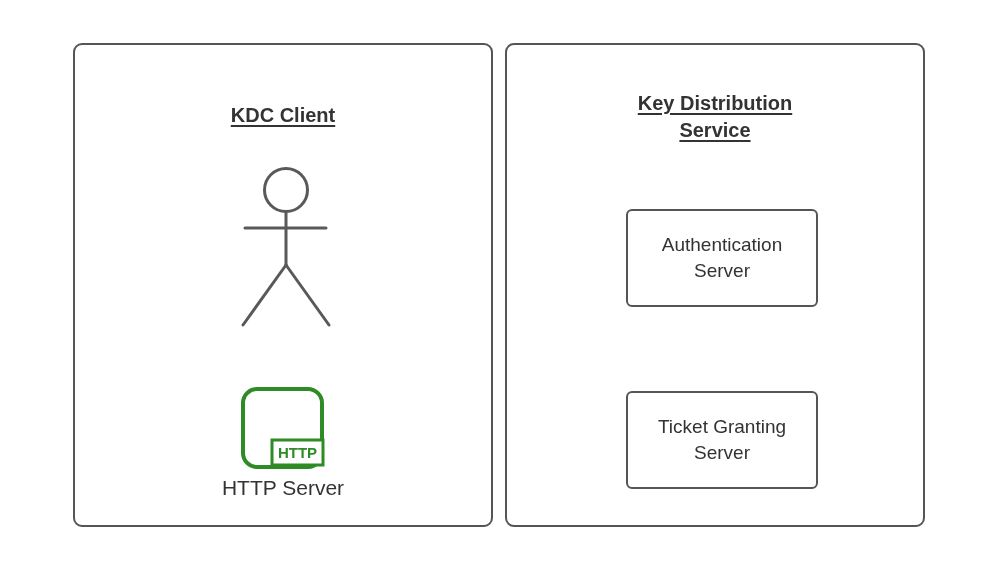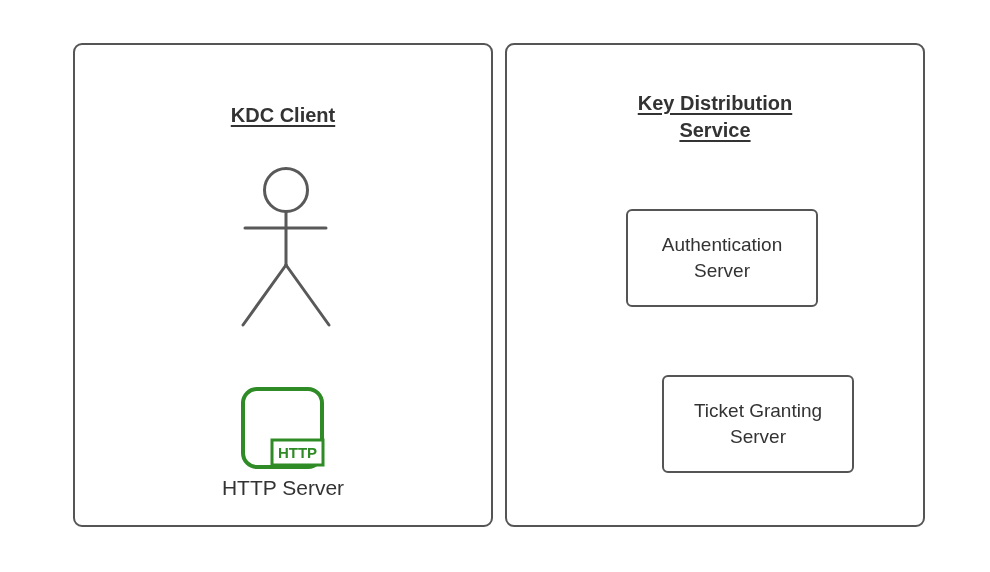--- a/index.html
+++ b/index.html
@@ -110,21 +110,21 @@
     box-sizing: border-box;
     display: flex;
     align-items: center;
     justify-content: center;
     text-align: center;
     font-size: 19px;
     line-height: 26px;
     color: var(--text-dark, #333333);
   }
   .server-box.auth   { top: 164px; }
-  .server-box.ticket { top: 330px; margin-left: 36px; }
+  .server-box.ticket { top: 346px; }
   .server-box span { display: block; width: 170px; }
 </style>
 </head>
 <body>
 
 <div class="canvas">
 
   <section class="panel left">
     <h2 class="panel-title" style="margin:0;">
       <span>KDC Client</span>

